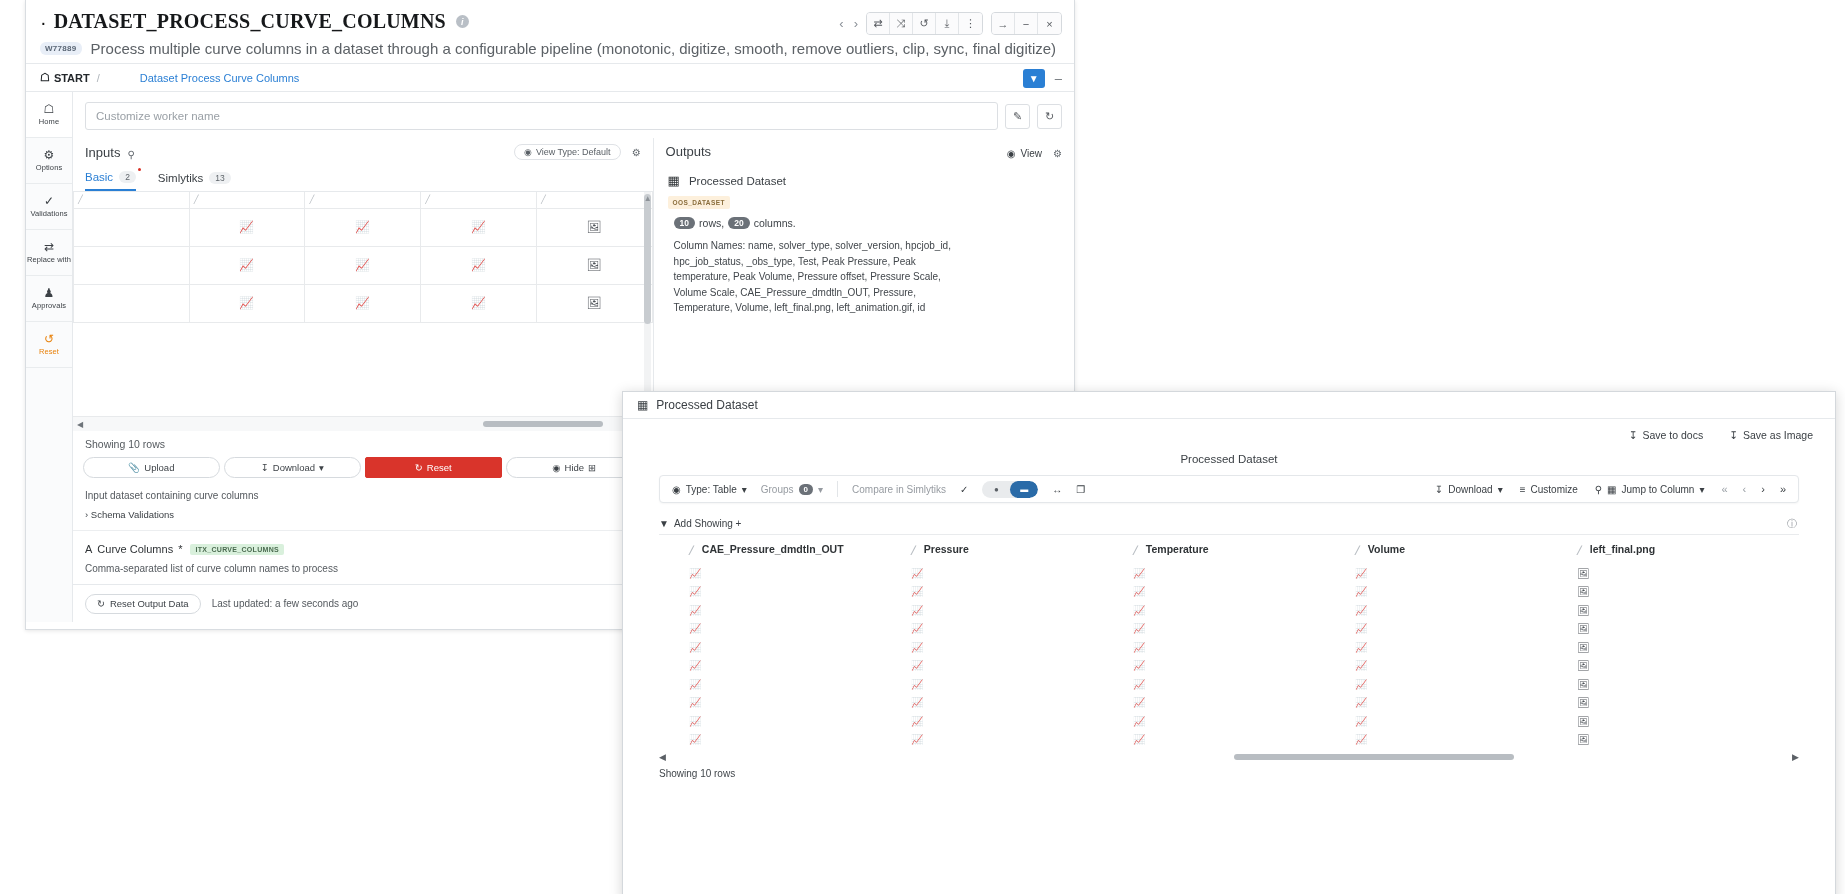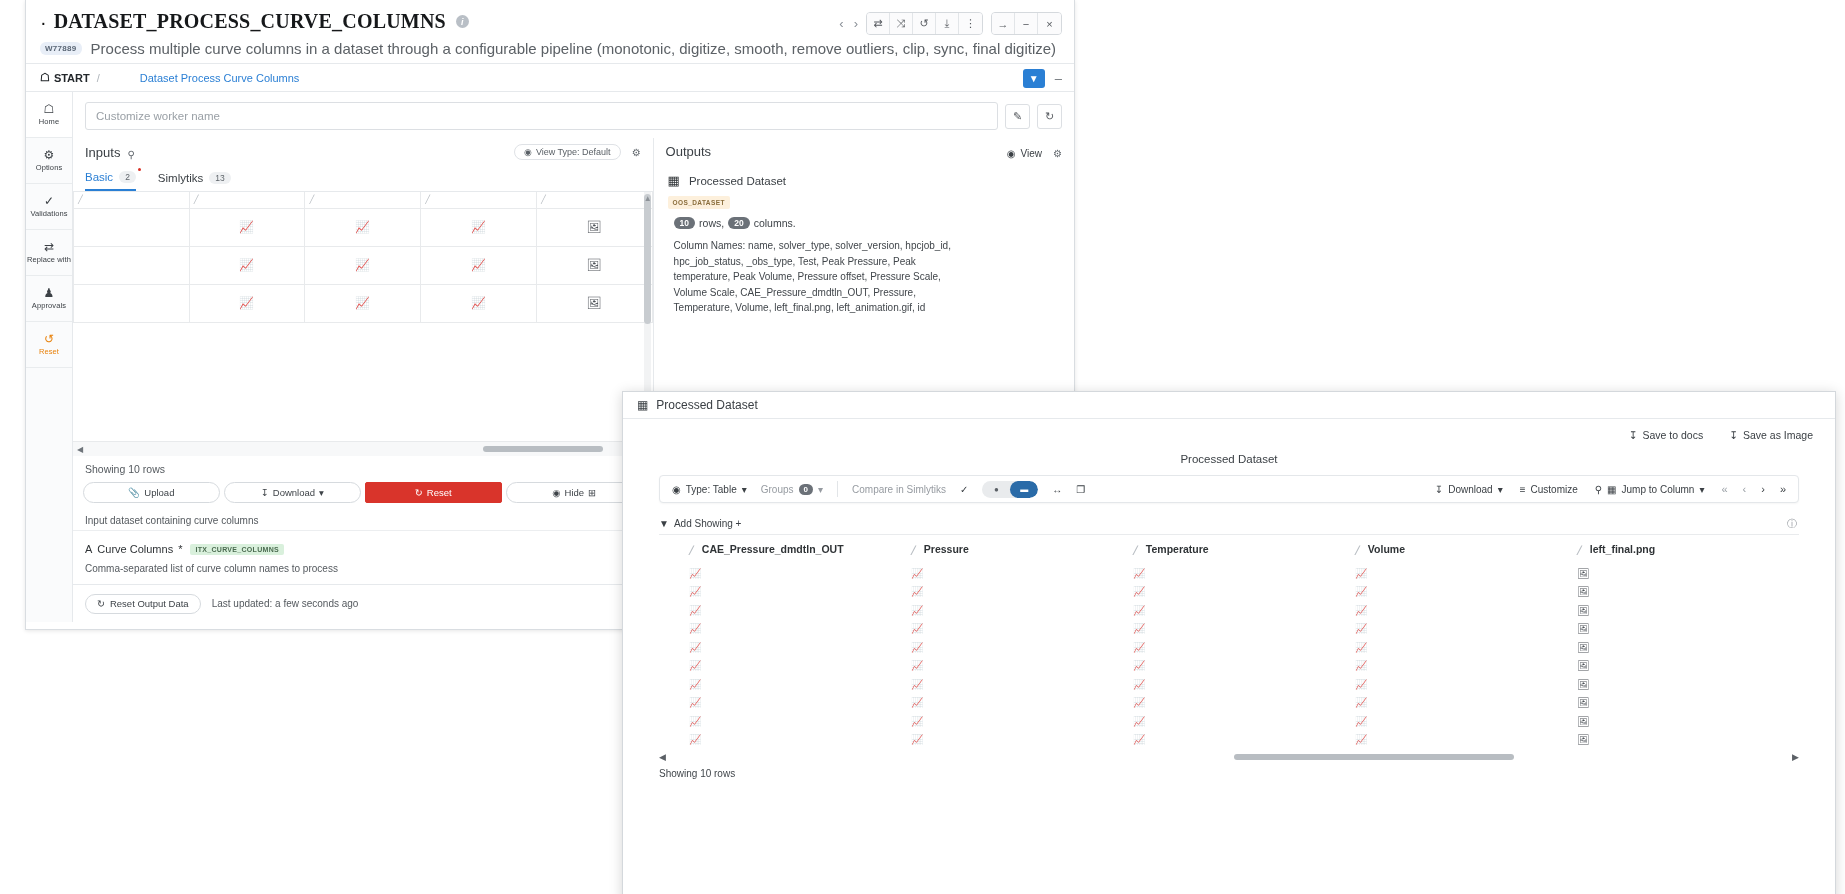--- a/index.html
+++ b/index.html
@@ -462,20 +462,21 @@
                 <span>Reset</span>
               </div>
               <div class="abtn">
                 <span>◉</span>
                 <span>Hide</span>
                 <span>⊞</span>
               </div>
             </div>
 
             <div class="help-text">Input dataset containing curve columns</div>
+            <div class="schema-link">› Schema Validations</div>
 
             <div class="field-block">
               <div class="field-label-row">
                 <span class="field-label">
                   <span>A</span>
                   <span>Curve Columns</span>
                   <span class="req-star">*</span>
                 </span>
                 <span class="field-tag">ITX_CURVE_COLUMNS</span>
               </div>

